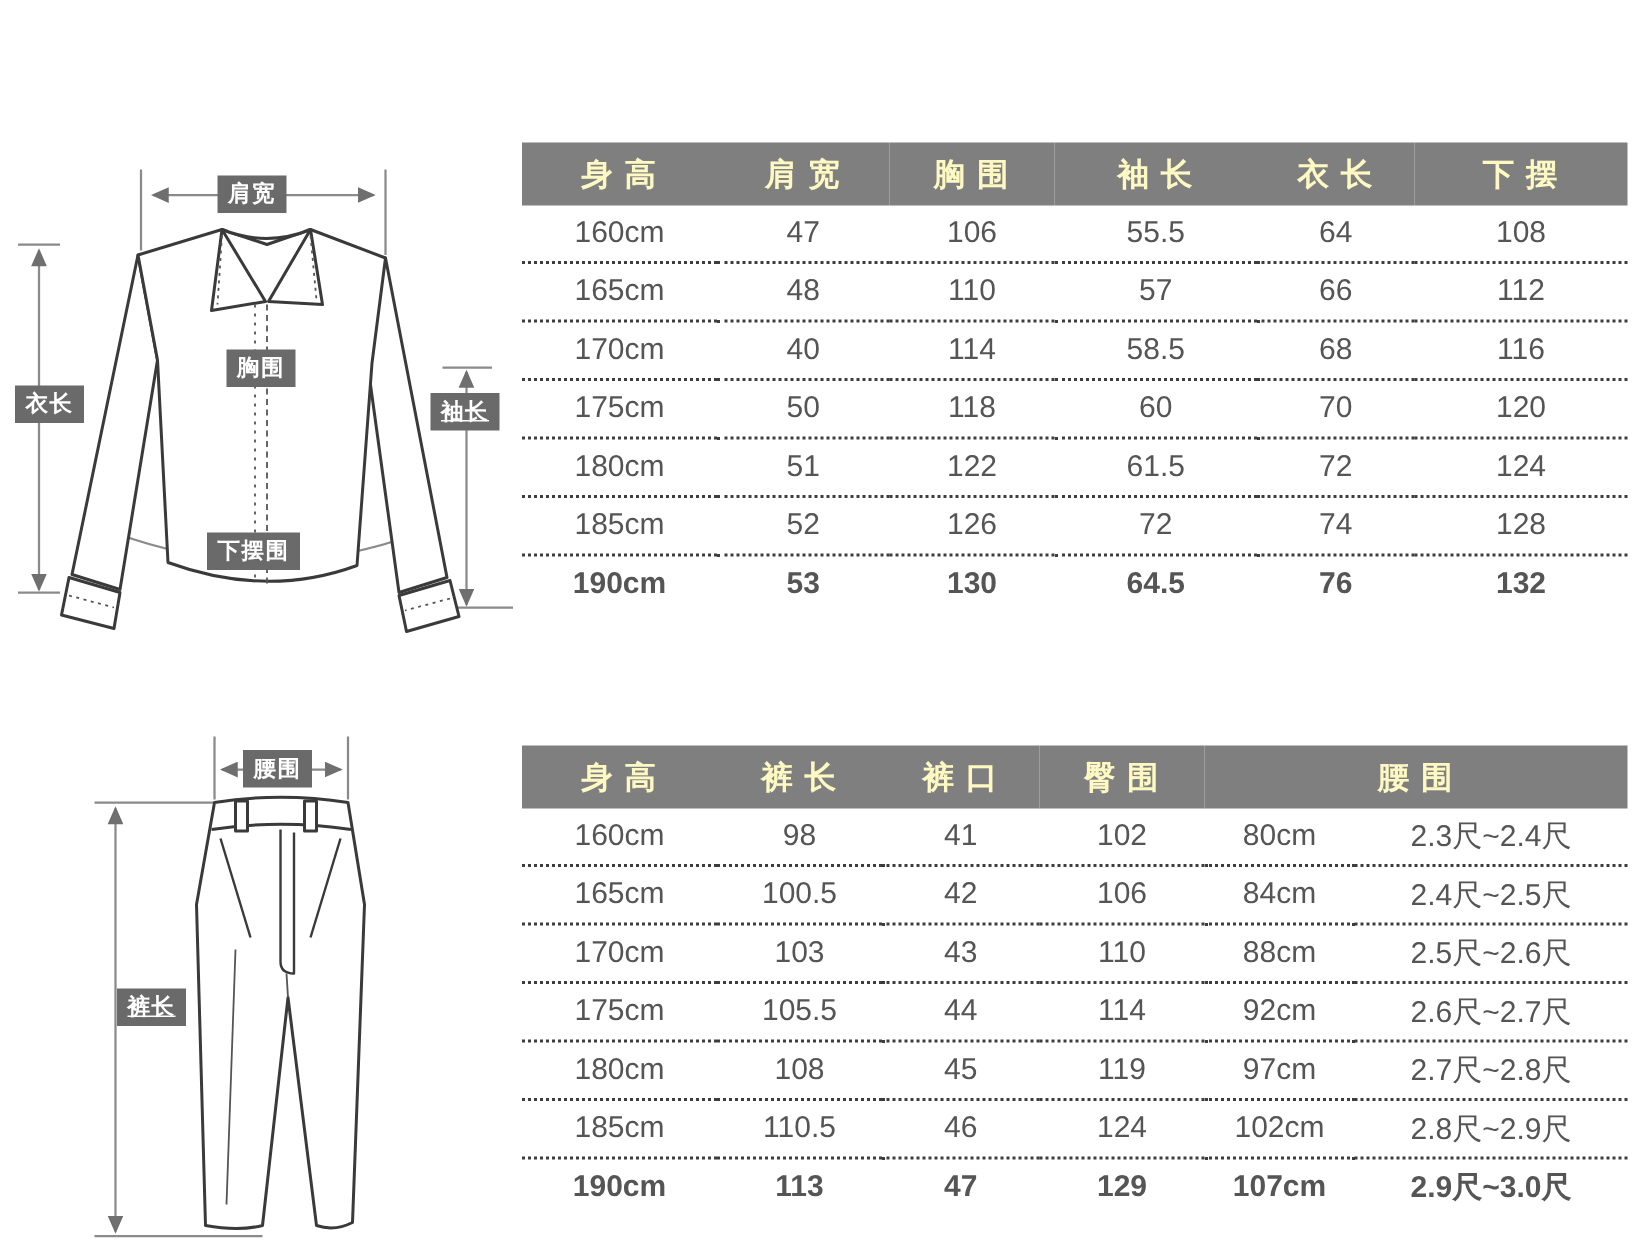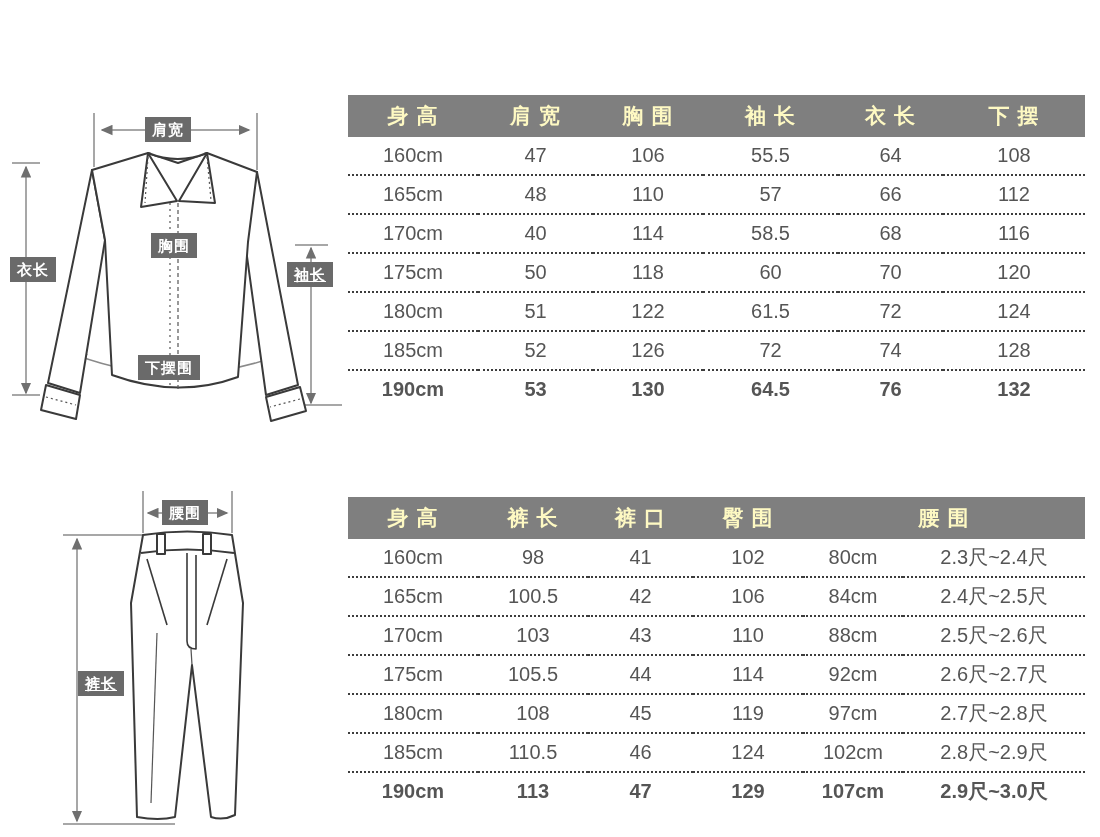--- a/index.html
+++ b/index.html
@@ -217,21 +217,21 @@
 
         <path d="M92,76 L112,142" fill="none" stroke-width="1.6"></path>
         <path d="M172,76 L152,142" fill="none" stroke-width="1.6"></path>
       </g>
       <g stroke="#555555" stroke-width="1.2" fill="none">
         <line x1="136" y1="166" x2="137" y2="182"></line>
         <path d="M102,150 L96,320"></path>
       </g>
     </svg>
     <div class="dlabel" style="left:107px;top:17px;">腰围</div>
-    <div class="dlabel" style="left:23px;top:188px;text-decoration:underline;">裤长</div>
+    <div class="dlabel" style="left:23px;top:176px;text-decoration:underline;">裤长</div>
   </div>
 
   <table class="size-table" id="pants-table">
     <colgroup>
       <col style="width:130px">
         <col style="width:110px">
         <col style="width:105px">
       <col style="width:110px">
         <col style="width:100px">
         <col style="width:182px">

